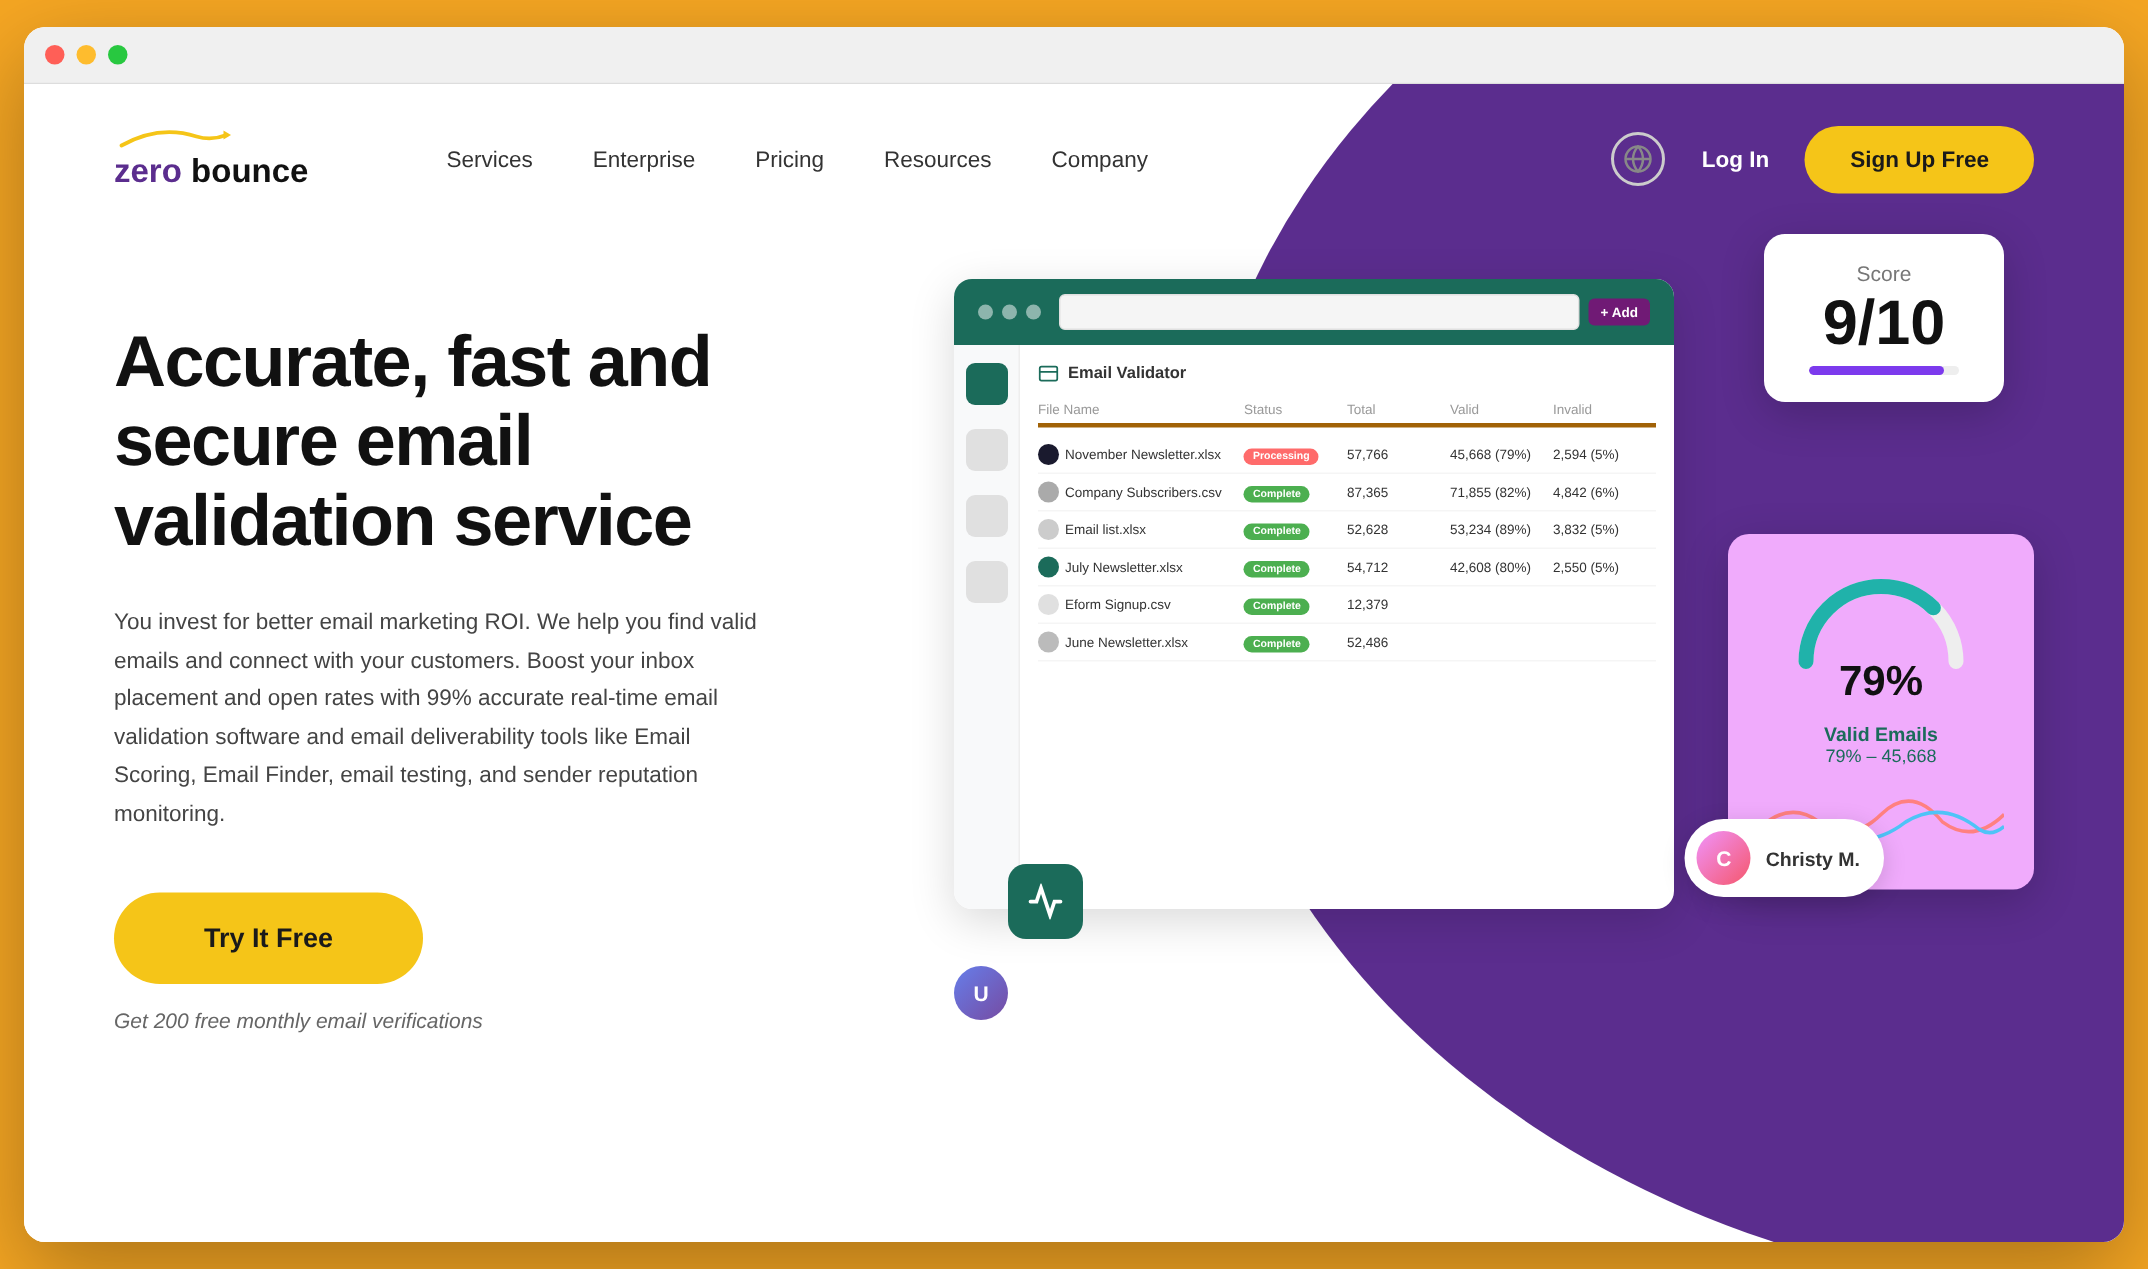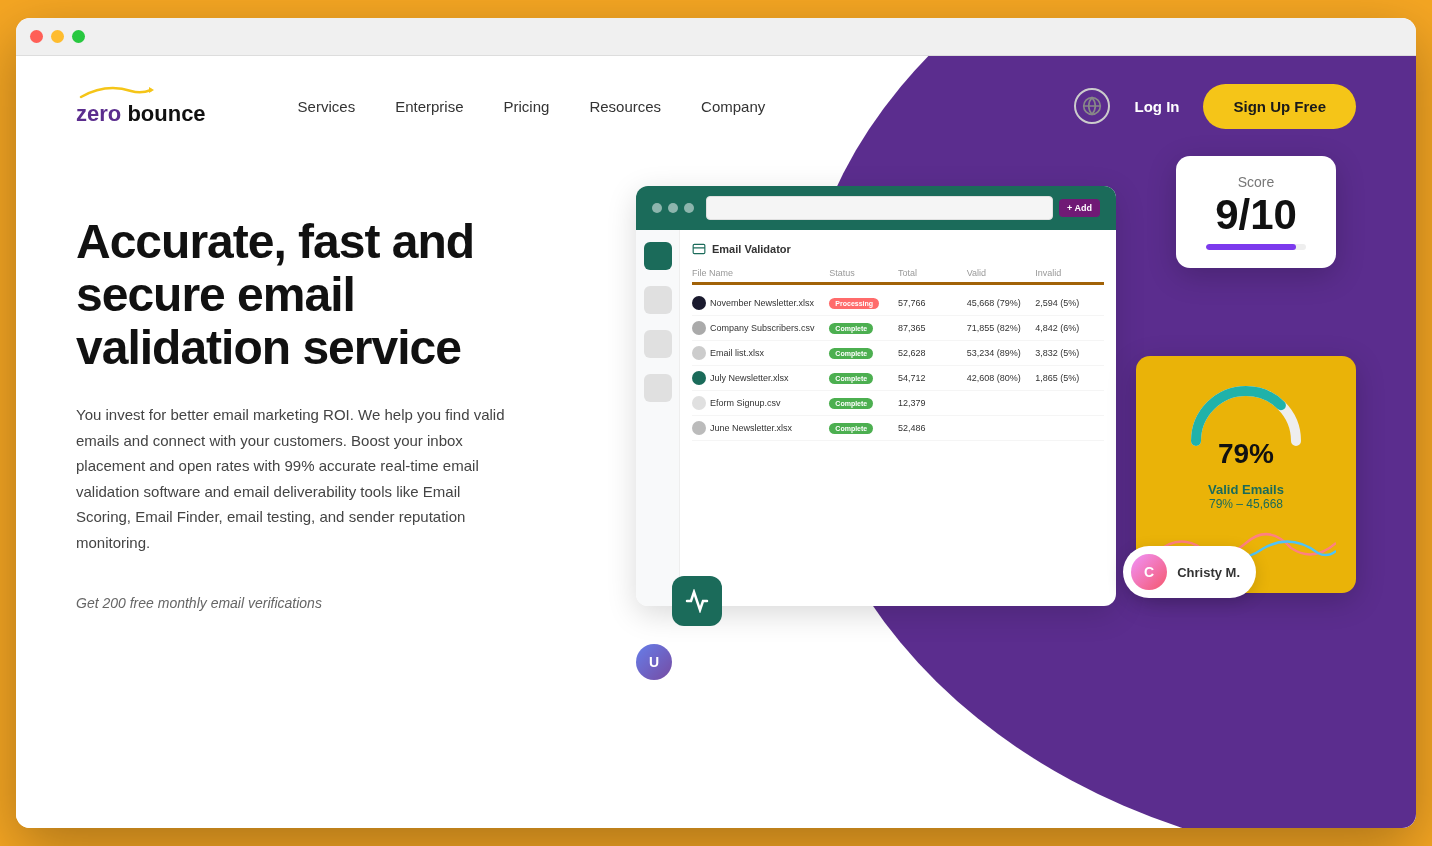--- a/index.html
+++ b/index.html
@@ -281,22 +281,22 @@
       height: 100%;
       background: #7C3AED;
       border-radius: 3px;
       width: 90%;
     }
     
     .stats-card {
       position: absolute;
       right: 0px;
       top: 200px;
-      width: 220px;
-      background: #eab308;
+      width: 204px;
+      background: #f0abfc;
       border-radius: 14px;
       box-shadow: 0 8px 30px rgba(0,0,0,0.2);
       padding: 20px;
       z-index: 20;
     }
     .gauge-container {
       display: flex;
       flex-direction: column;
       align-items: center;
       margin-bottom: 12px;
@@ -447,20 +447,21 @@
         <span class="login-btn">Log In</span>
         <div class="signup-btn">Sign Up Free</div>
       </div>
     </div>
 
     <div class="main">
 
       <div class="hero-text">
         <h1 class="hero-title">Accurate, fast and secure email validation service</h1>
         <p class="hero-desc">You invest for better email marketing ROI. We help you find valid emails and connect with your customers. Boost your inbox placement and open rates with 99% accurate real-time email validation software and email deliverability tools like Email Scoring, Email Finder, email testing, and sender reputation monitoring.</p>
+        <div class="try-btn">Try It Free</div>
         <p class="free-text">Get 200 free monthly email verifications</p>
       </div>
 
       <div class="dashboard-area">
 
         <div class="score-card">
           <div class="score-label">Score</div>
           <div class="score-value">9/10</div>
           <div class="score-bar">
             <div class="score-bar-fill"></div>
@@ -530,21 +531,21 @@
               <span>3,832 (5%)</span>
             </div>
             <div class="dash-row">
               <div class="file-name">
                   <span style="width:14px;height:14px;border-radius:50%;background:#1B6B5A;display:inline-block;"></span>
                   <span>July Newsletter.xlsx</span>
                 </div>
               <span><span class="status-badge status-complete">Complete</span></span>
               <span>54,712</span>
               <span>42,608 (80%)</span>
-              <span>1,865 (5%)</span>
+              <span>2,550 (5%)</span>
             </div>
             <div class="dash-row">
               <div class="file-name">
                   <span style="width:14px;height:14px;border-radius:50%;background:#e0e0e0;display:inline-block;"></span>
                   <span>Eform Signup.csv</span>
                 </div>
               <span><span class="status-badge status-complete">Complete</span></span>
               <span>12,379</span>
               <span></span>
                 <span></span>

